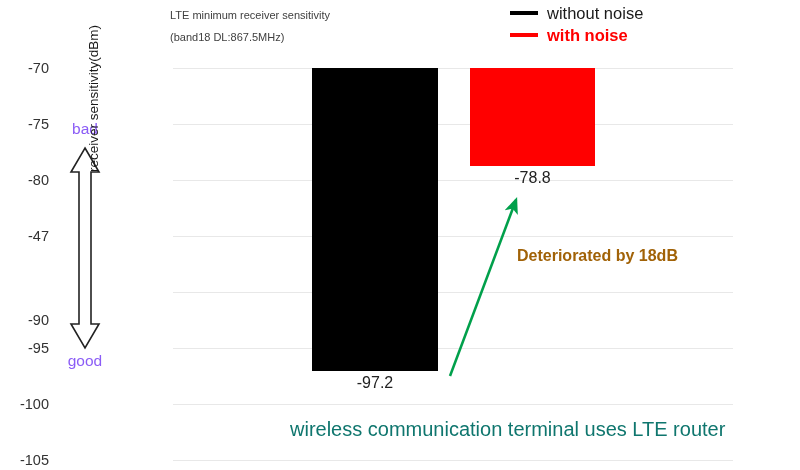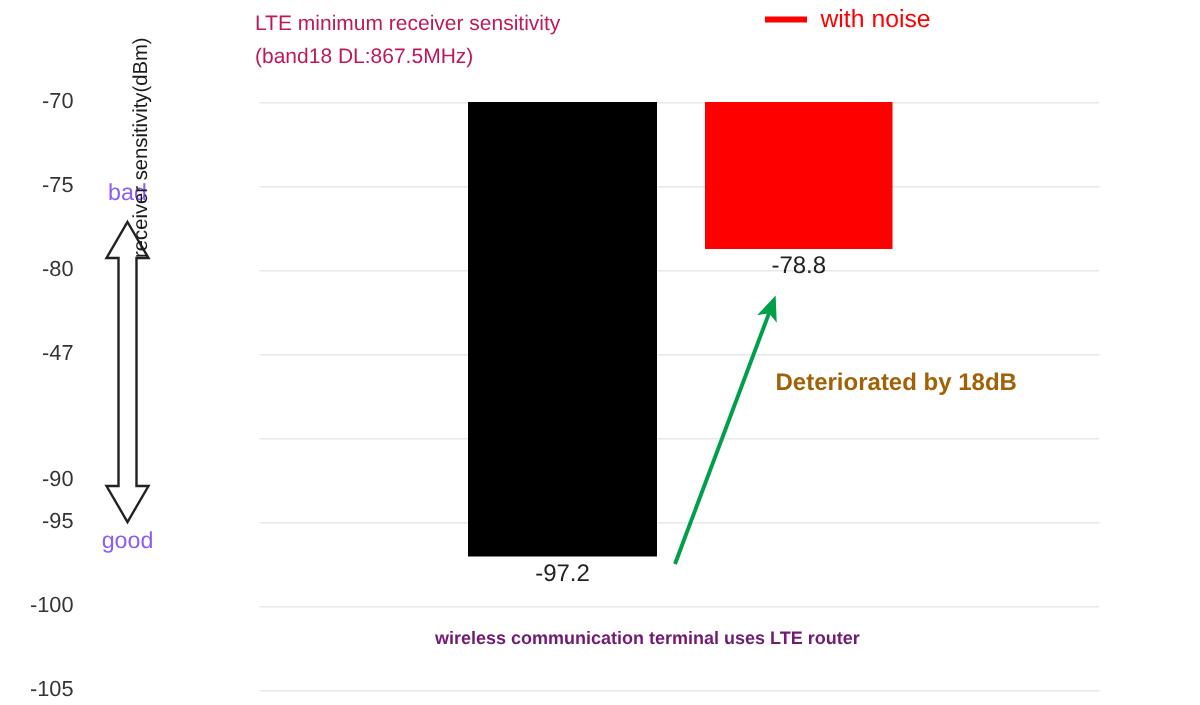--- a/index.html
+++ b/index.html
@@ -15,23 +15,23 @@
     font-family: "Liberation Sans", sans-serif;
     overflow: hidden;
   }
 
   
   #chart-title {
     position: absolute;
     left: 170px;
     top: 4px;
     width: 330px;
-    font-size: 14px;
+    font-size: 11px;
     line-height: 22px;
-    color: #be185d;
+    color: #404040;
     white-space: pre-line;
   }
 
   
   #legend {
     position: absolute;
     left: 510px;
     top: 2px;
     width: 280px;
   }
@@ -143,37 +143,40 @@
     transform: rotate(-90deg);
     transform-origin: 0 0;
     white-space: nowrap;
   }
 
   
   #caption {
     position: absolute;
     left: 290px;
     top: 418px;
-    font-size: 12px;
-    color: #701a75;
-    white-space: nowrap;
-    font-weight: bold;
+    font-size: 20px;
+    color: #0f766e;
+    white-space: nowrap;
   }
 </style>
 </head>
 <body>
 
 <div id="screen">
 
   <div id="chart-title"><span>LTE minimum receiver sensitivity</span><br><span>(band18 DL:867.5MHz)</span></div>
 
   <div id="legend">
     <div class="legend-row">
+      <span class="legend-swatch" style="background:#000000;"></span>
+      <span class="legend-label" style="color:#1a1a1a;">without noise</span>
+    </div>
+    <div class="legend-row">
       <span class="legend-swatch" style="background:#FF0000;"></span>
-      <span class="legend-label" style="color:#FF0000;">with noise</span>
+      <span class="legend-label" style="color:#FF0000;font-weight:bold;">with noise</span>
     </div>
   </div>
 
   <div id="sensitivity-indicator">
     <div id="label-bad">bad</div>
     <svg id="arrow-updown" viewBox="0 0 32 204">
       <polygon points="16,2 30,26 22,26 22,178 30,178 16,202 2,178 10,178 10,26 2,26" fill="#ffffff" stroke="#222222" stroke-width="1.6" stroke-linejoin="miter"></polygon>
     </svg>
     <div id="label-good">good</div>
     <div id="axis-title">receiver sensitivity(dBm)</div>

